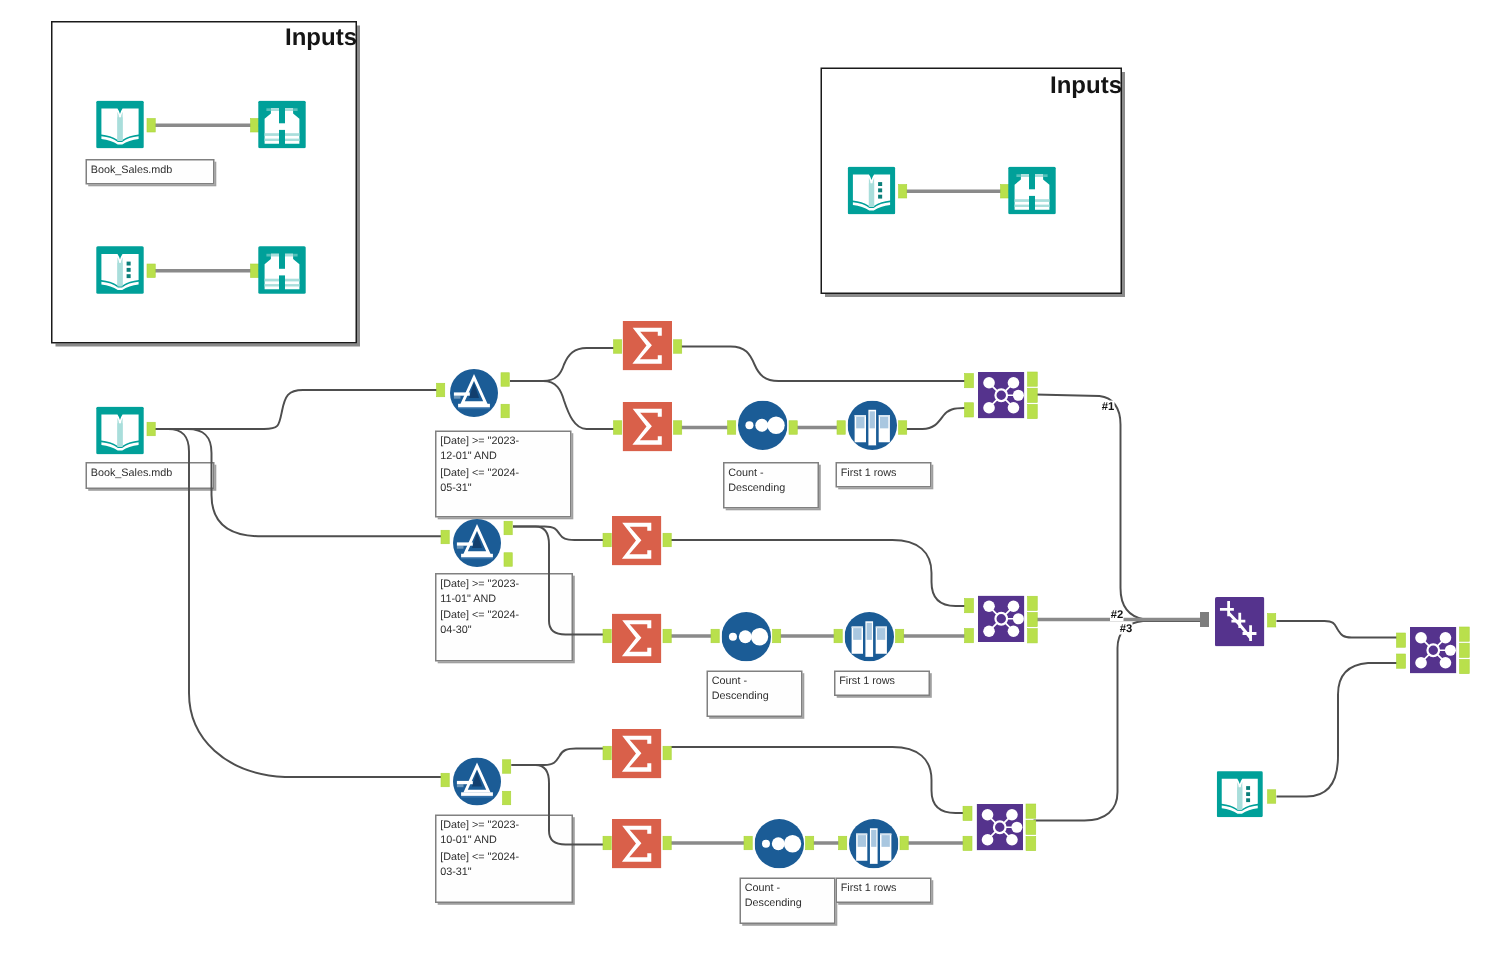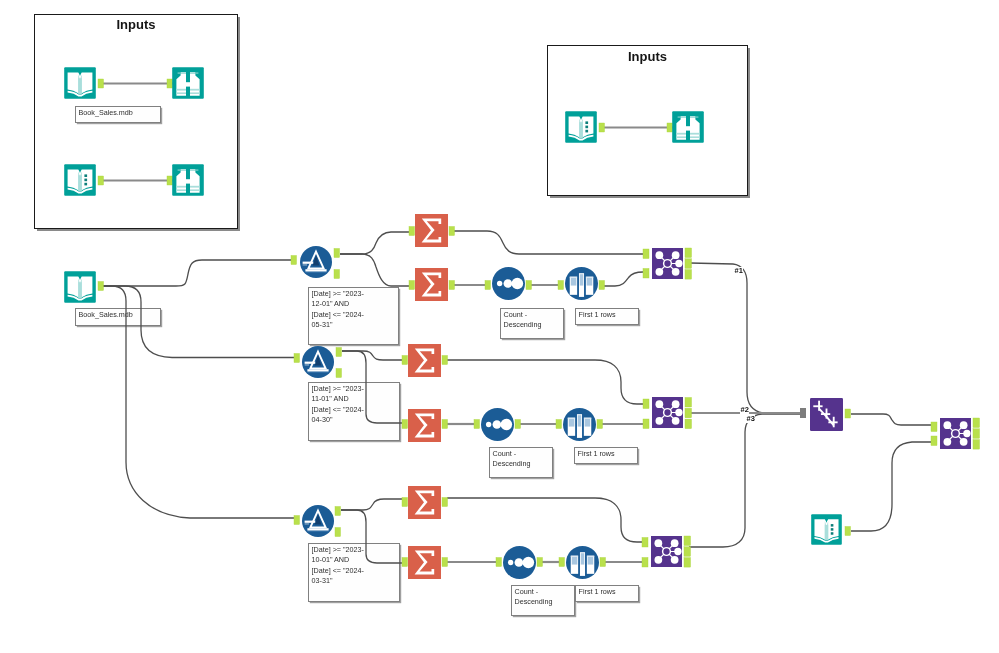--- a/index.html
+++ b/index.html
@@ -7,26 +7,26 @@
   body{width:999px;height:653px;overflow:hidden;
        font-family:"Liberation Sans",sans-serif;}
   #canvas{position:relative;width:999px;height:653px;background:#ffffff;}
   #wires{position:absolute;left:0;top:0;width:999px;height:653px;z-index:5;pointer-events:none;}
   #ports{z-index:6;}
   .tool{z-index:7;}
   .lbl{z-index:3;}
   .anno{z-index:8;}
   .cbox{position:absolute;box-sizing:border-box;background:#fff;
         border:1.5px solid #1a1a1a;box-shadow:2.5px 2.5px 0 -0.5px rgba(125,125,125,.9);}
-  .ctitle{position:absolute;text-align:center;font-size:13px;font-weight:bold;color:#151515;}
+  .ctitle{position:absolute;text-align:right;font-size:16px;font-weight:bold;color:#151515;}
   .tool{position:absolute;}
   .lbl{position:absolute;box-sizing:border-box;background:#fefefe;
        border:1px solid #808080;font-size:7.2px;color:#2e2e2e;line-height:10.4px;
        padding:1px 2px 0 2.5px;
-       box-shadow:1.5px 1.5px 0 -0.3px rgba(155,155,155,.95);white-space:nowrap;margin-left:18px;}
+       box-shadow:1.5px 1.5px 0 -0.3px rgba(155,155,155,.95);white-space:nowrap;}
   .anno{position:absolute;font-size:7.5px;color:#111;line-height:8px;font-weight:bold;background:#fff;padding:0 0.5px;}
   svg{display:block;}
 </style>
 </head>
 <body>
 
 <svg width="0" height="0" style="position:absolute">
 <defs>
 
   <symbol id="ic-input" viewBox="0 0 32 32">

